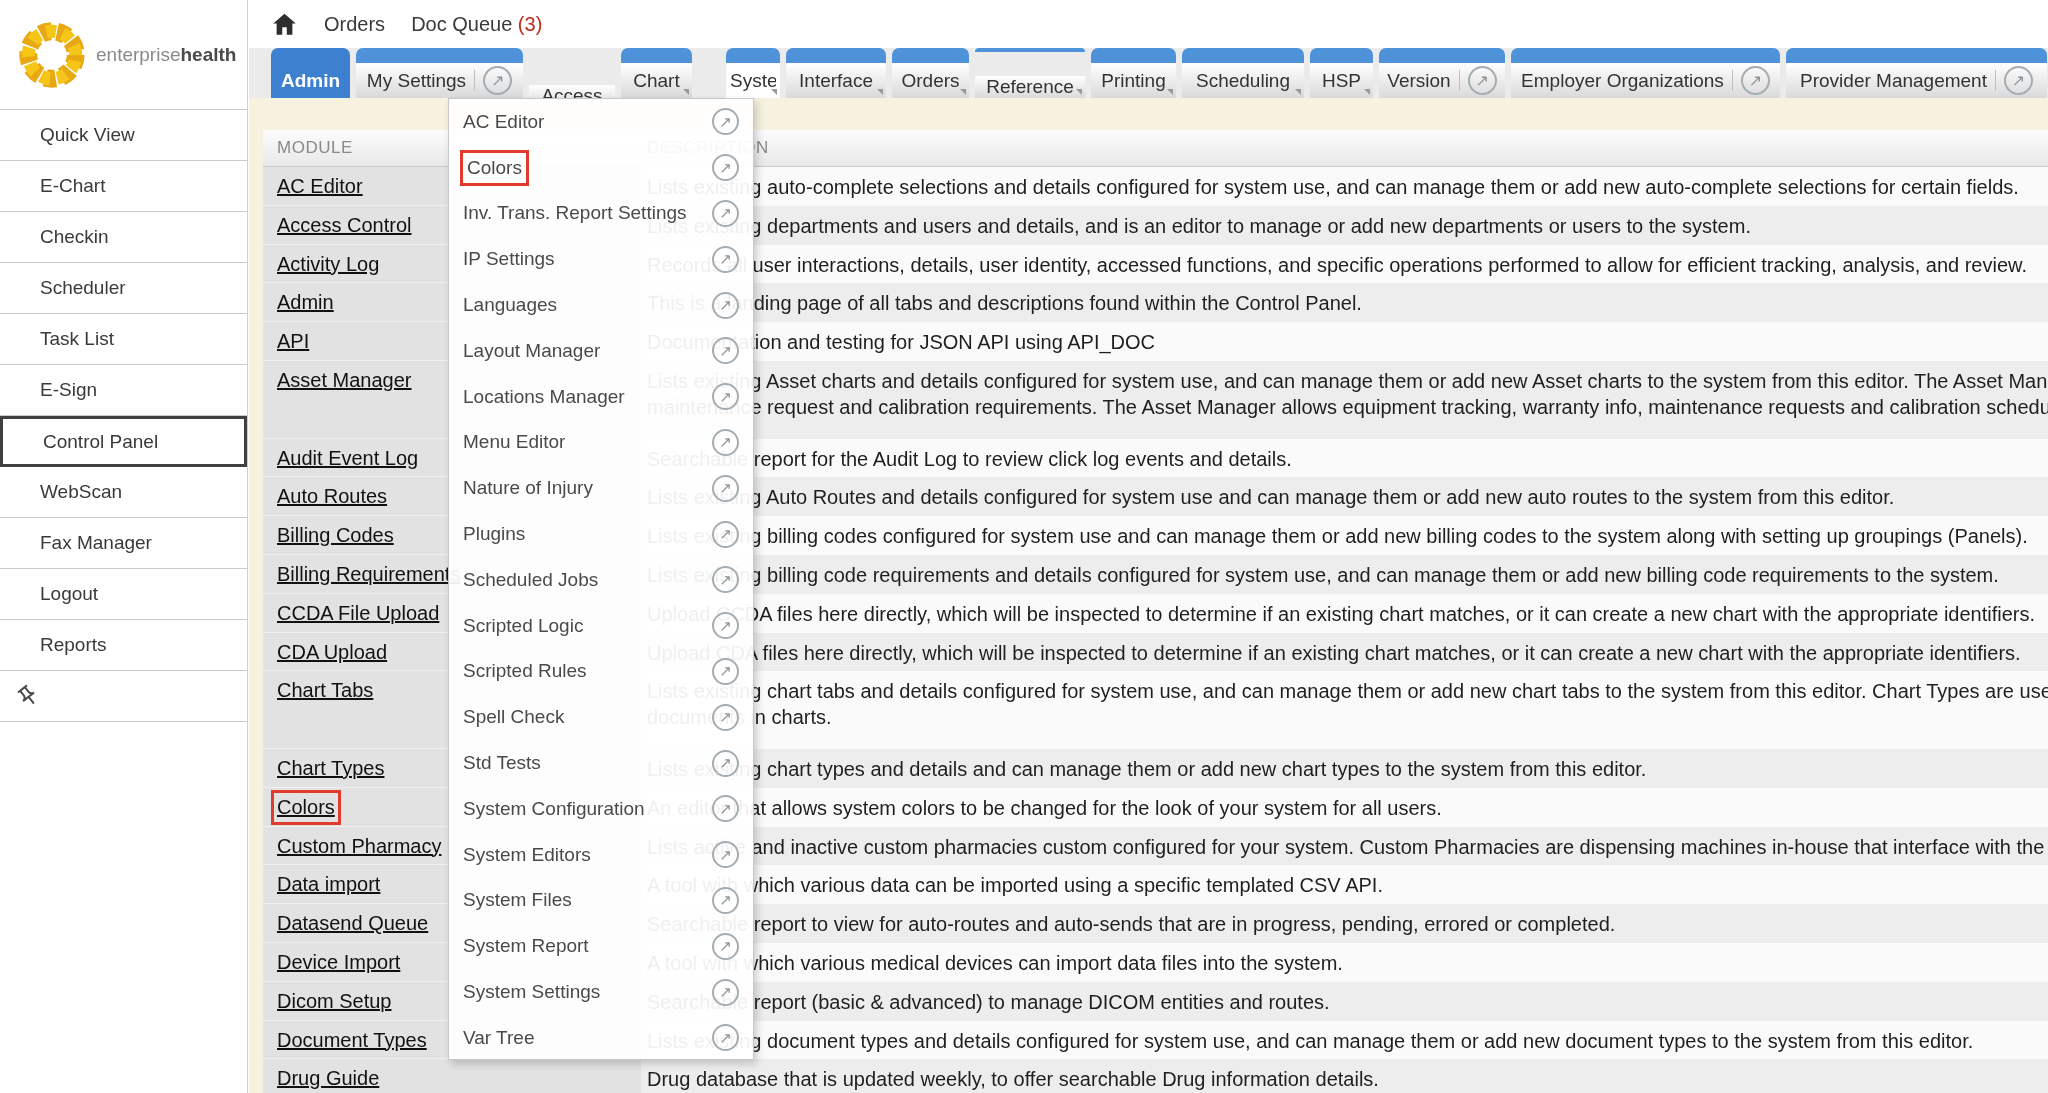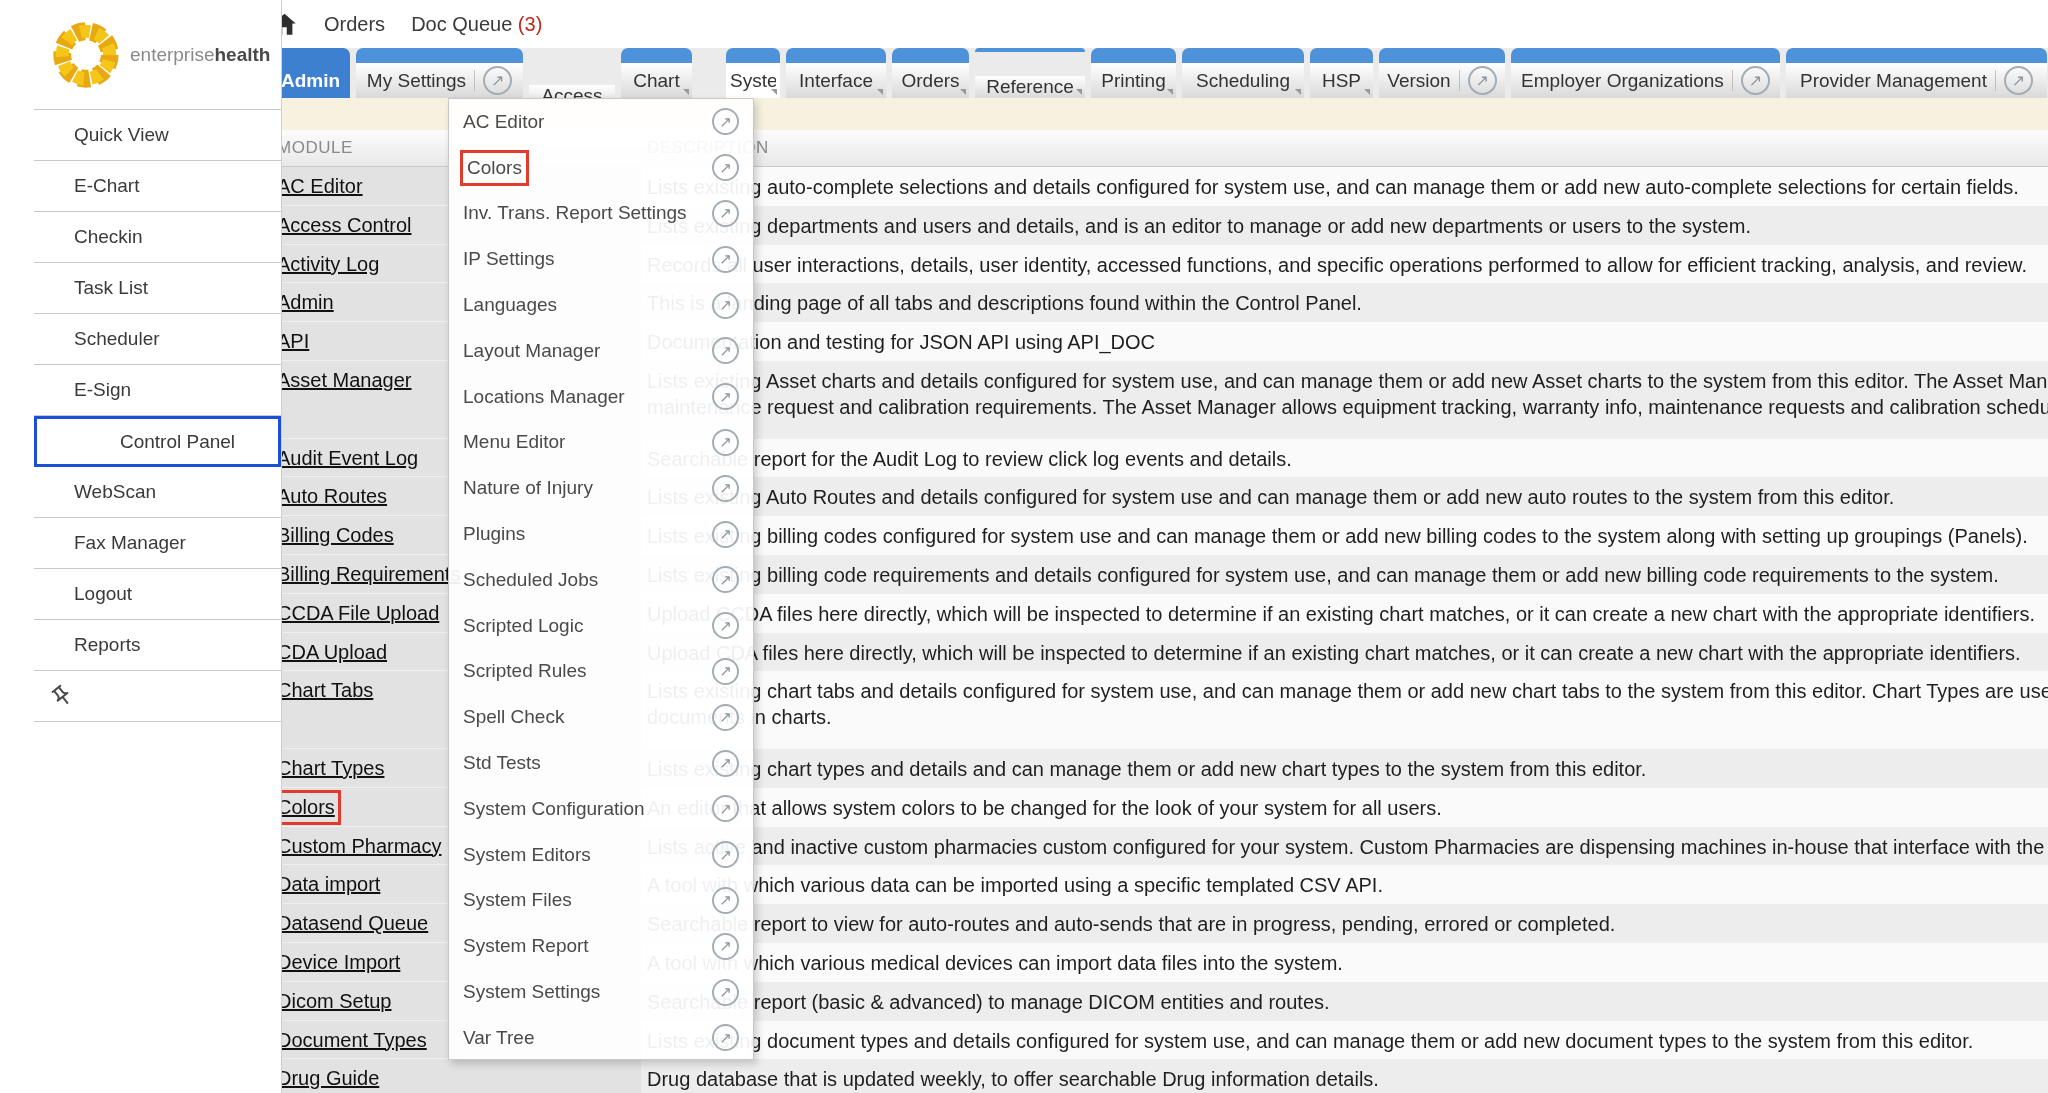--- a/index.html
+++ b/index.html
@@ -1,26 +1,26 @@
 <!DOCTYPE html>
 <html><head>
 <meta charset="utf-8">
 <style>
   * { margin:0; padding:0; box-sizing:border-box; }
   html,body { width:2048px; height:1093px; }
   body { font-family:"Liberation Sans", sans-serif; background:#fff; overflow:hidden; }
   .app { position:relative; width:2048px; height:1093px; background:#fff; }
 
   
-  .sidebar { position:absolute; left:0; top:0; width:248px; height:1093px; background:#fff; border-right:1px solid #cfcfcf; z-index:3;margin-left:34px; }
+  .sidebar { position:absolute; left:0; top:0; width:248px; height:1093px; background:#fff; border-right:1px solid #cfcfcf; z-index:3; }
   .logo-block { height:110px; border-bottom:1px solid #c9c9c9; display:flex; align-items:center; padding-left:14px; }
   .logo-text { font-size:19px; color:#8a8a8a; letter-spacing:0; margin-left:6px; white-space:nowrap; }
   .logo-text b { color:#4a4a4a; }
   .side-item { height:51px; border-bottom:1px solid #c9c9c9; display:flex; align-items:center; padding-left:40px; font-size:19px; color:#3a3a3a; cursor:pointer; background:#fff; }
-  .side-item.red-frame { border:3px solid #1d4ed8;justify-content:center; }
+  .side-item.red-frame { border:3px solid #404040; }
   .pin-row { height:51px; border-bottom:1px solid #c9c9c9; display:flex; align-items:center; padding-left:16px; }
 
   
   .main { position:absolute; left:249px; top:0; width:1799px; height:1093px; }
   .topbar { height:48px; background:#fff; display:flex; align-items:center; padding-left:22px; gap:26px; }
   .crumb { font-size:20px; color:#3a3a3a; cursor:pointer; }
   .crumb-red { color:#3a3a3a; }
   .crumb-badge { color:#c2281d; }
 
   .tabbar { height:50px; background:#ebebeb; display:flex; align-items:flex-end; padding-left:22px; gap:6px; overflow:hidden; }
@@ -81,24 +81,24 @@
         <div class="side-item">
     <span>Quick View</span>
   </div>
         <div class="side-item">
     <span>E-Chart</span>
   </div>
         <div class="side-item">
     <span>Checkin</span>
   </div>
         <div class="side-item">
+    <span>Scheduler</span>
+  </div>
+        <div class="side-item">
     <span>Task List</span>
-  </div>
-        <div class="side-item">
-    <span>Scheduler</span>
   </div>
         <div class="side-item">
     <span>E-Sign</span>
   </div>
         <div class="side-item red-frame">
     <span>Control Panel</span>
   </div>
         <div class="side-item">
     <span>WebScan</span>
   </div>

